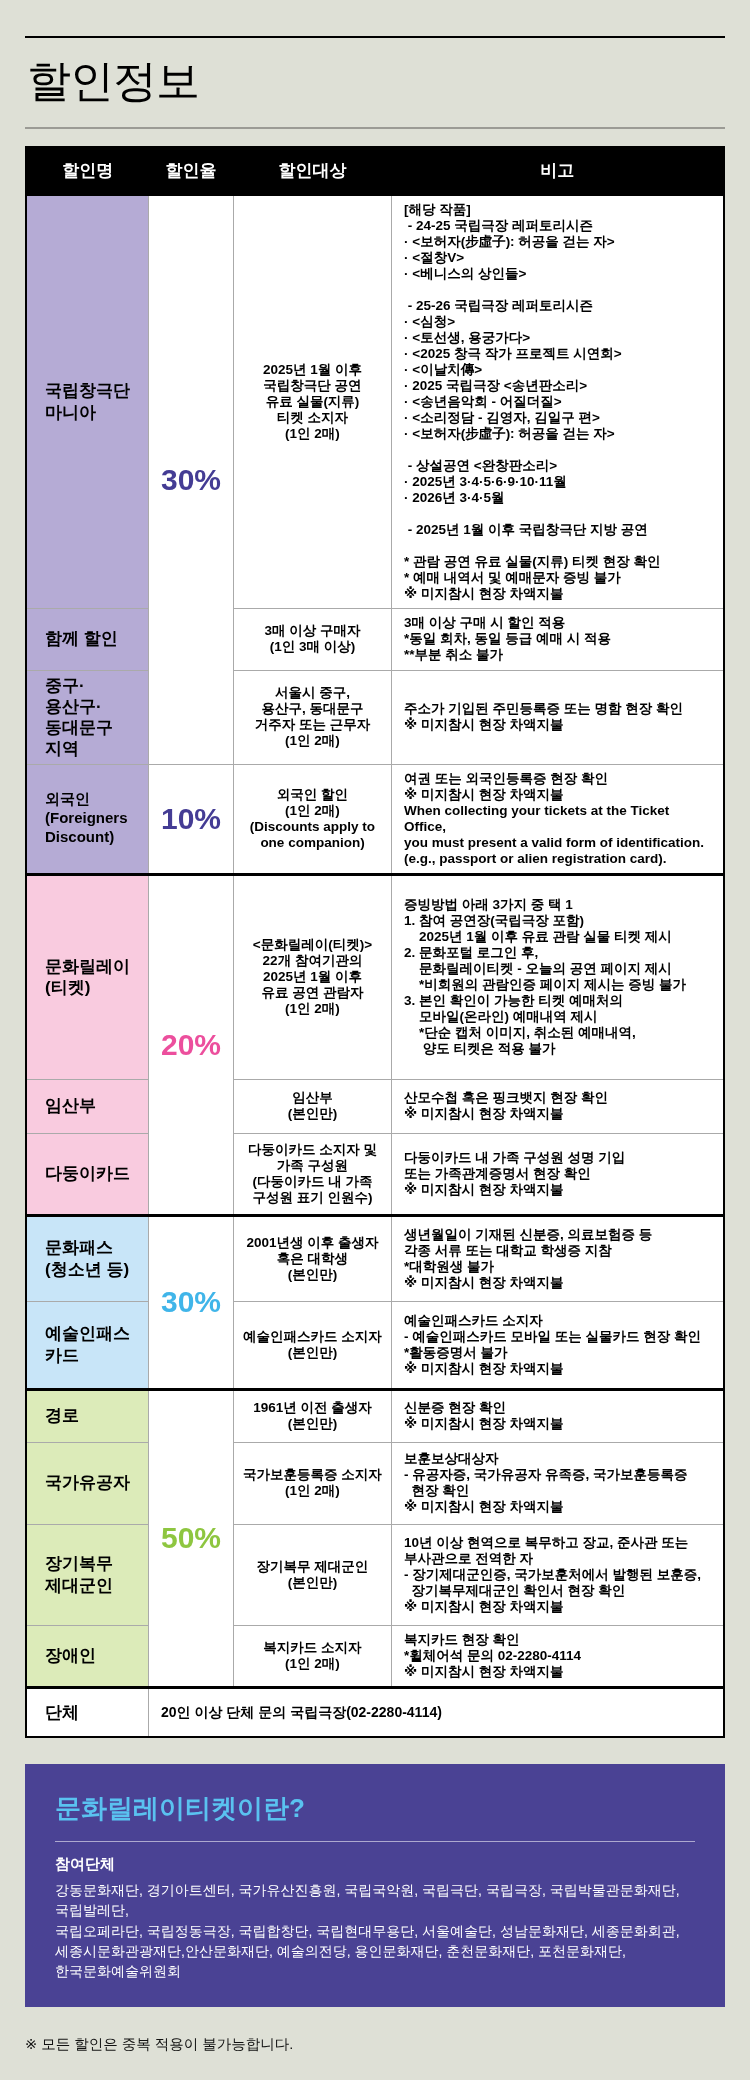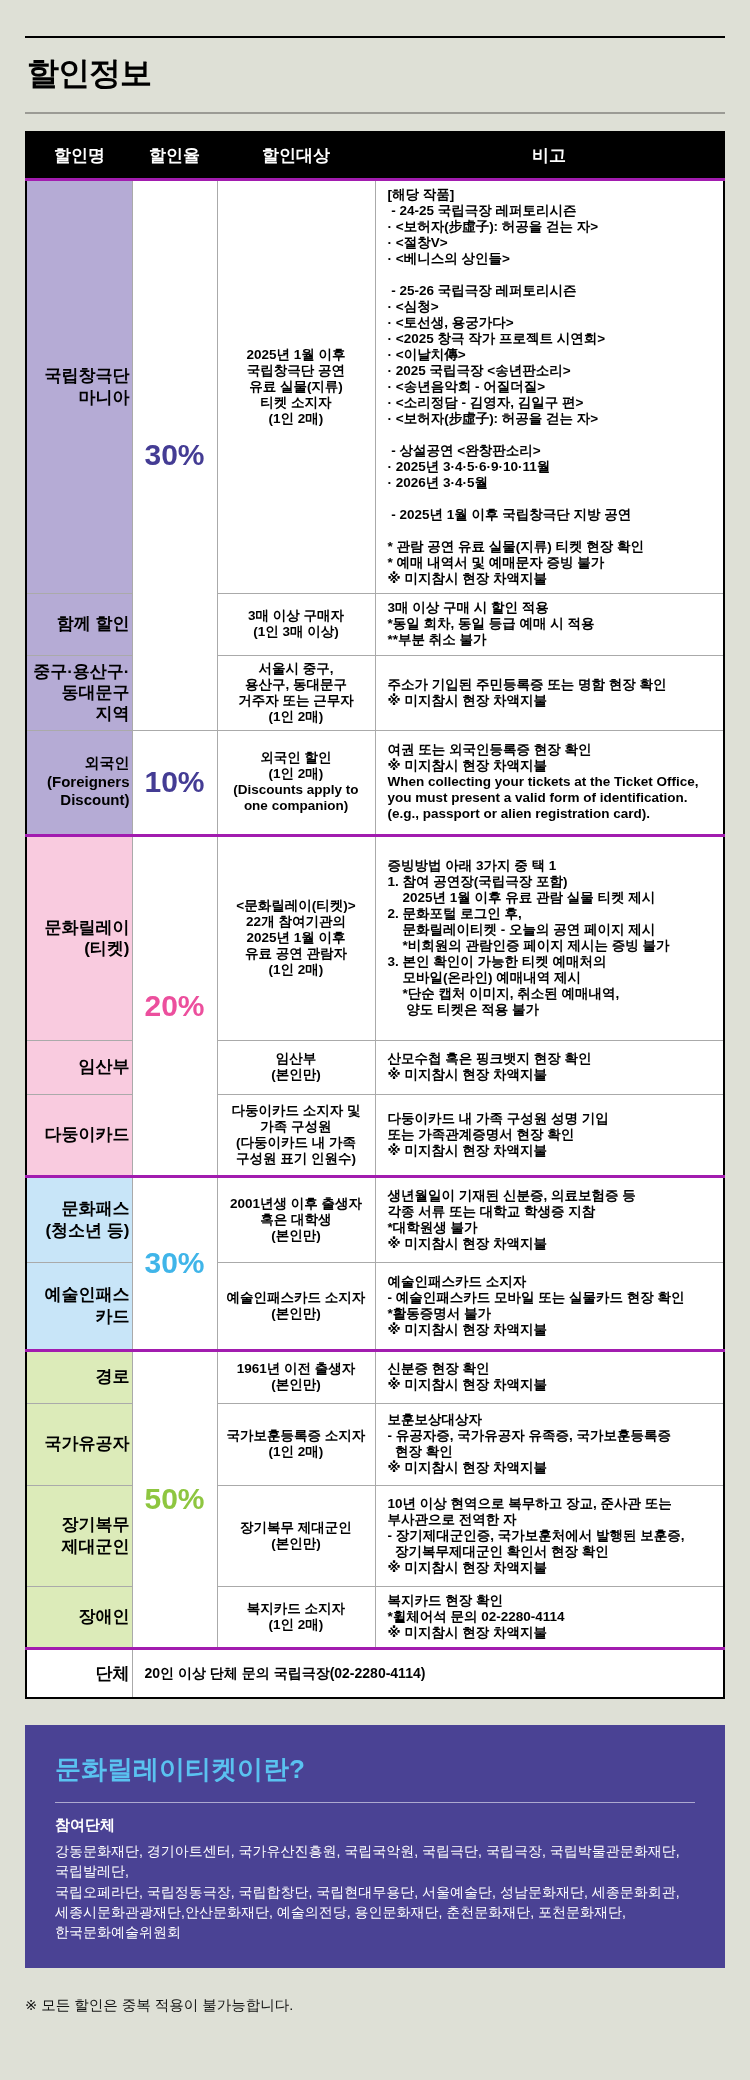--- a/index.html
+++ b/index.html
@@ -5,37 +5,37 @@
   * { margin:0; padding:0; box-sizing:border-box; }
   html,body { background:var(--page-bg,#dee0d6); }
   body {
     width:750px; min-height:2080px; margin:0 auto;
     font-family:"Liberation Sans","DejaVu Sans",sans-serif;
     color:#000;
   }
   .page { padding:36px 25px 30px 25px; }
 
   .rule-top { border:none; border-top:2px solid #000; }
-  .page-title { font-size:32px; font-weight:700; letter-spacing:-1px; margin:14px 0 16px 2px; }
+  .page-title { font-size:44px; font-weight:400; letter-spacing:-1px; margin:14px 0 16px 2px; }
   .rule-sub { border:none; border-top:2px solid #9b9b95; margin-bottom:17px; }
 
   table.discount {
     width:100%; border-collapse:collapse; background:#fff;
     border:2px solid #000;
   }
   thead th {
     background:#000000; color:#fff; height:47px;
     font-size:17px; font-weight:700; text-align:center;
   }
   tbody th, tbody td { border:1px solid #aaa; vertical-align:middle; }
-  tr.sec-start th, tr.sec-start td { border-top:3px solid #a21caf; }
+  tr.sec-start th, tr.sec-start td { border-top:3px solid #000000; }
 
   th.label {
-    width:106px; font-size:17px; font-weight:700; text-align:right;
-    white-space:pre-wrap; word-break:keep-all; line-height:1.25; padding:4px 2px;
+    width:106px; font-size:17px; font-weight:700; text-align:left;
+    white-space:pre-wrap; word-break:keep-all; line-height:1.25; padding:4px 18px;
   }
   th.label.en { font-size:15px; }
   .sec-purple { background:var(--section-purple,#b5abd5); }
   .sec-pink   { background:var(--section-pink,#f9cbdf); }
   .sec-blue   { background:var(--section-blue,#c8e5f8); }
   .sec-green  { background:var(--section-green,#dcebb9); }
 
   td.rate {
     width:85px; text-align:center; font-size:30px; font-weight:800; background:#fff;
   }

